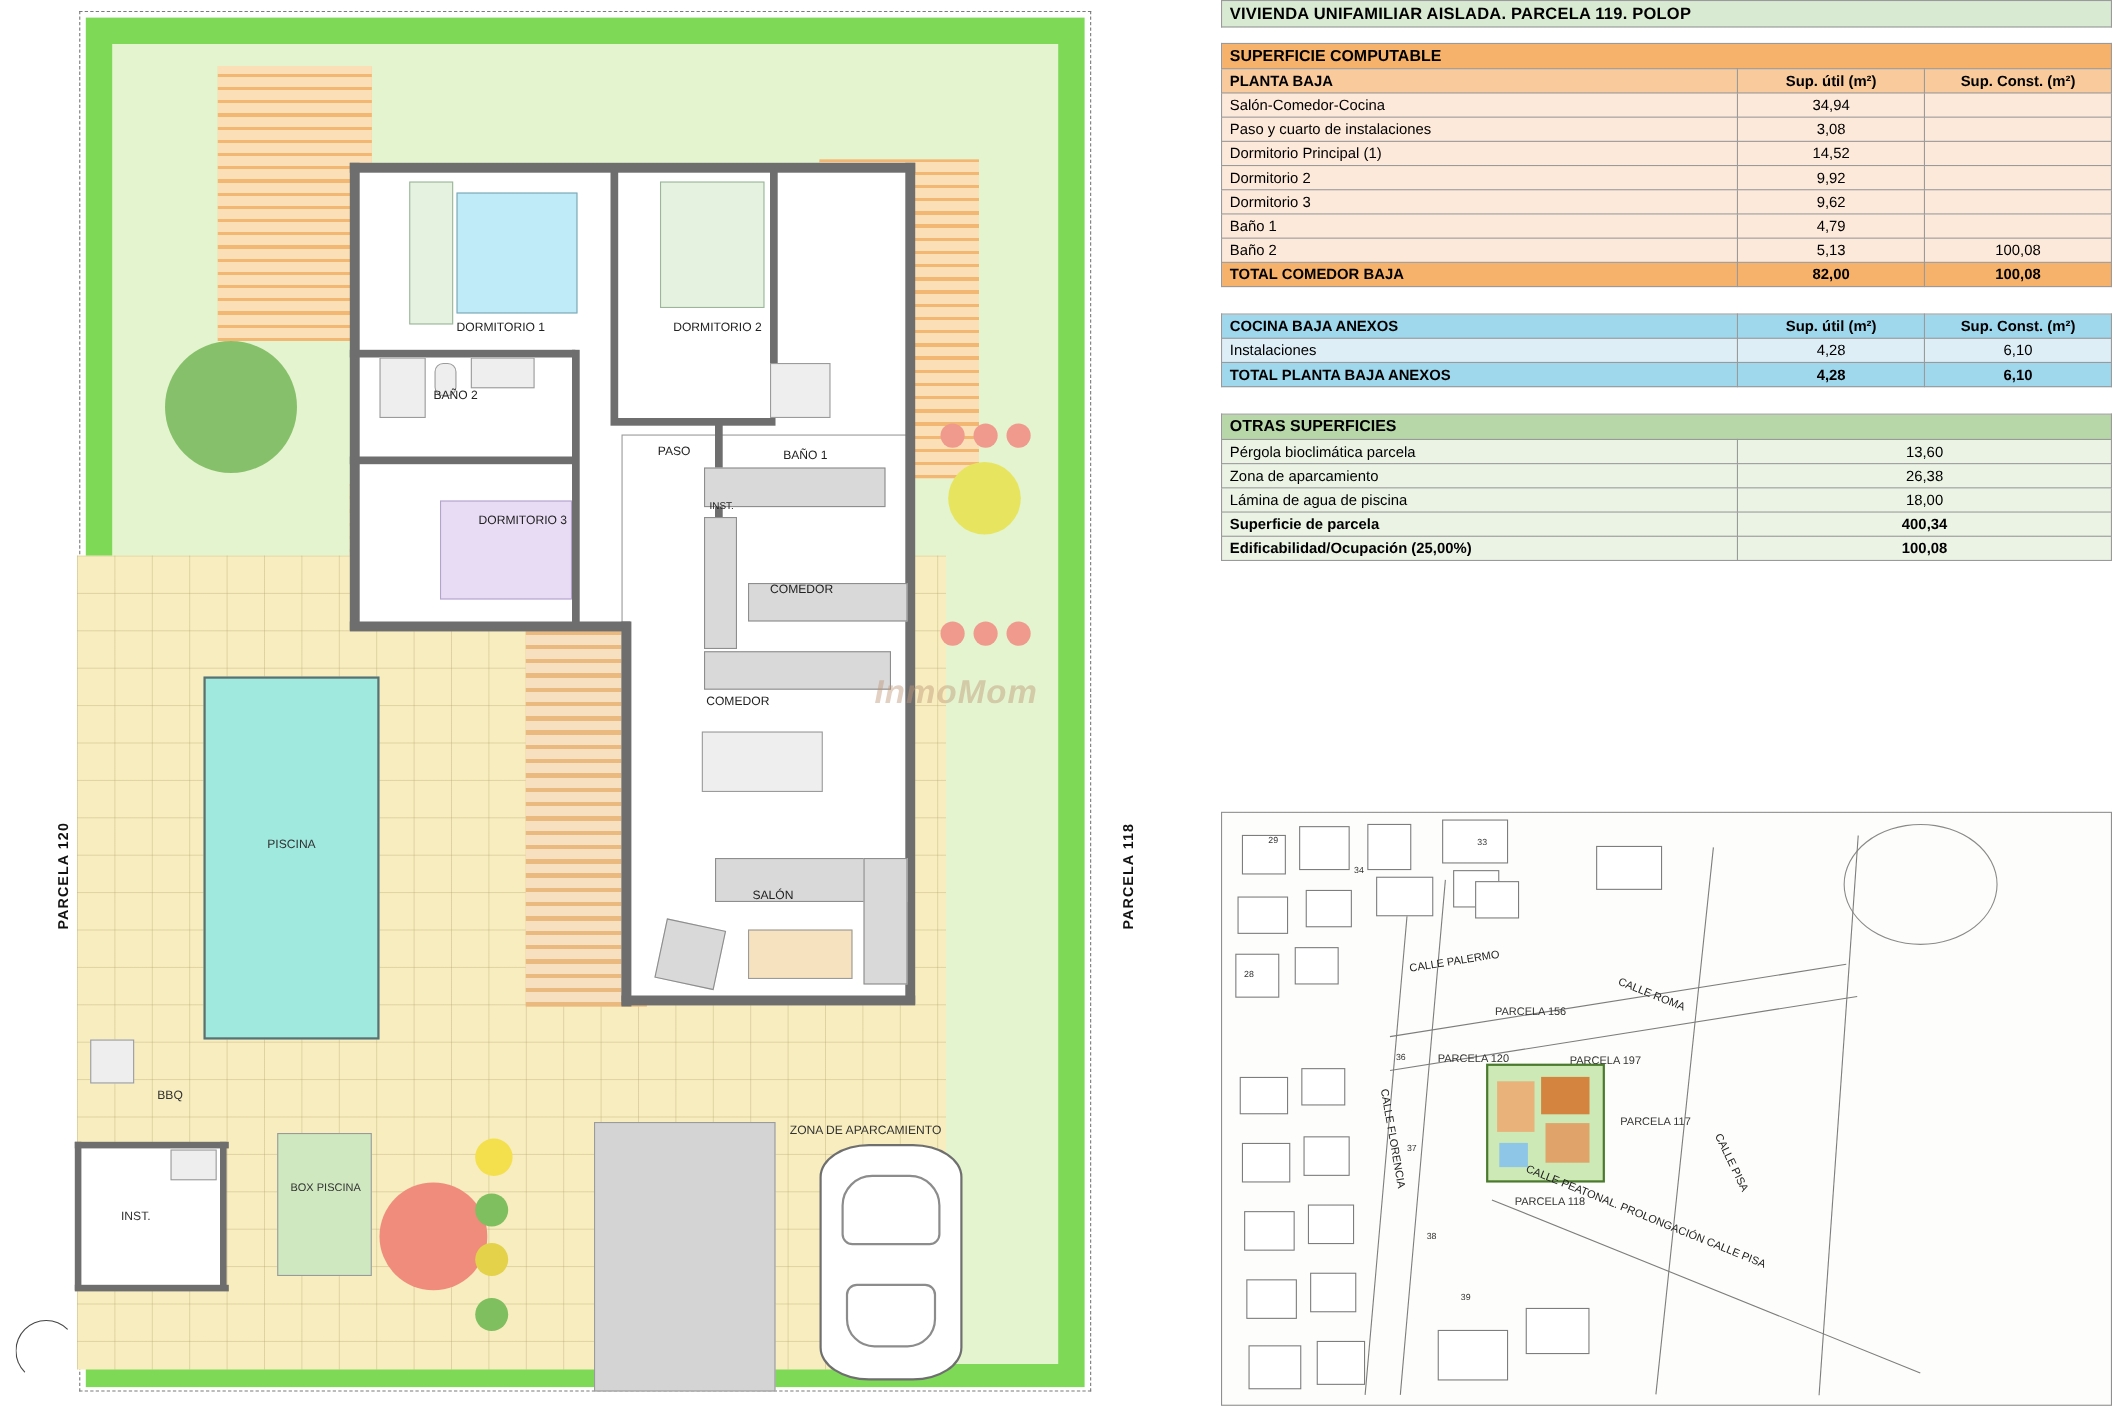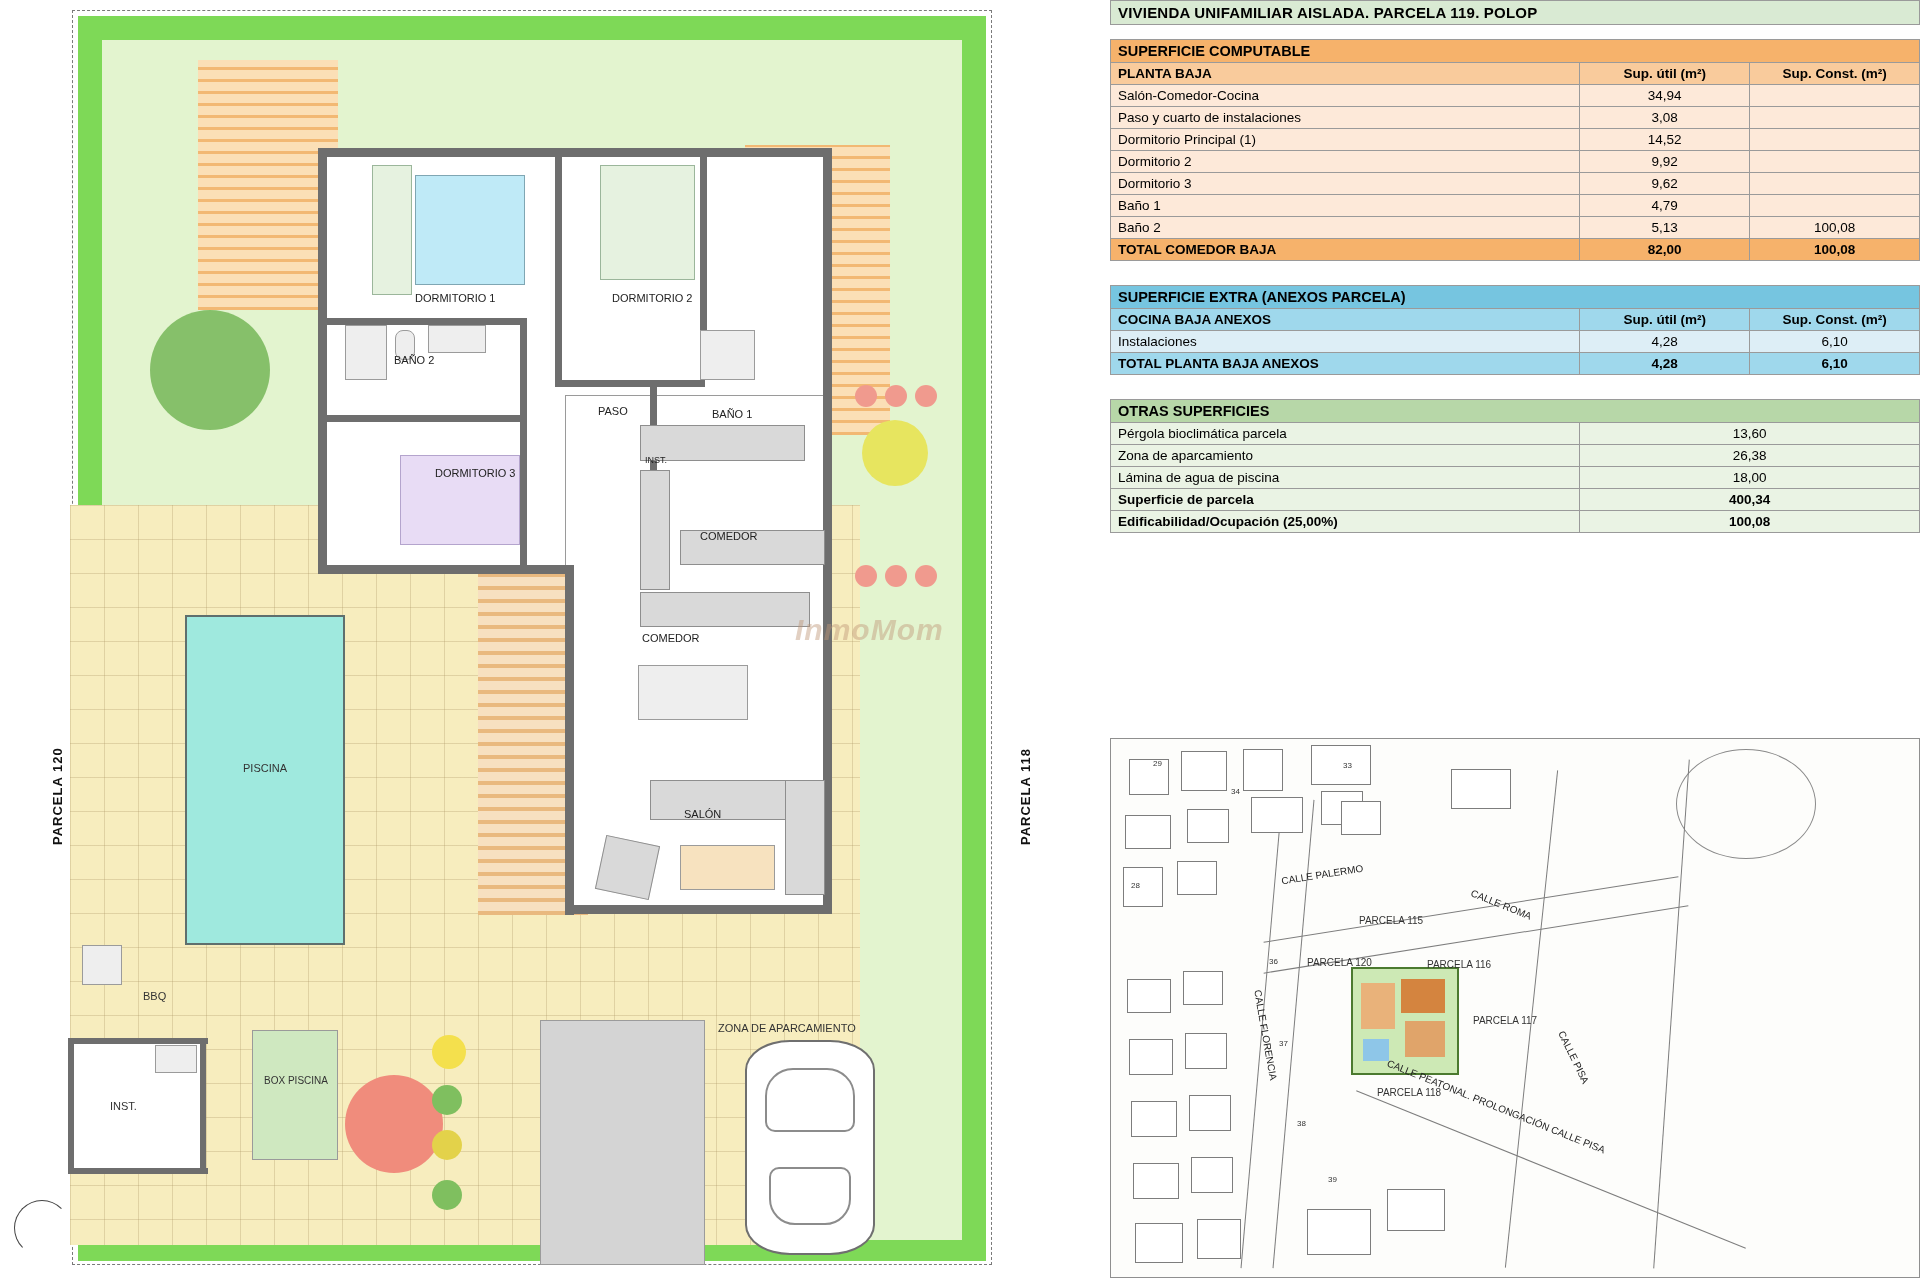--- a/index.html
+++ b/index.html
@@ -261,23 +261,20 @@
       <td class="num">82,00</td>
       <td class="num">100,08</td>
     </tr>
   </tbody>
     </table>
 
   <div class="spacer" style="height:24px;"></div>
 
   <table class="t">
     <tbody>
-        <tr class="sec-blue">
-          <td colspan="3">SUPERFICIE EXTRA (ANEXOS PARCELA)</td>
-        </tr>
     <tr class="hdr-blue">
       <td class="l" style="width:58%">COCINA BAJA ANEXOS</td>
       <td style="width:21%">Sup. útil (m²)</td>
       <td style="width:21%">Sup. Const. (m²)</td>
     </tr>
     <tr class="row-blue">
       <td>Instalaciones</td>
       <td class="num">4,28</td>
       <td class="num">6,10</td>
     </tr>
@@ -362,23 +359,23 @@
     <i style="left:52px;top:52px;width:40px;height:36px;background:#e0a46a;"></i>
     <i style="left:10px;top:70px;width:26px;height:22px;background:#8ec6e8;"></i>
   </div>
 
   <div class="street" style="left:170px;top:130px;transform:rotate(-9deg);">CALLE PALERMO</div>
   <div class="street" style="left:358px;top:160px;transform:rotate(22deg);">CALLE ROMA</div>
   <div class="street" style="left:152px;top:250px;transform:rotate(80deg);transform-origin:left top;">CALLE FLORENCIA</div>
   <div class="street" style="left:455px;top:290px;transform:rotate(64deg);transform-origin:left top;">CALLE PISA</div>
   <div class="street" style="left:268px;top:362px;transform:rotate(22deg);">CALLE PEATONAL. PROLONGACIÓN CALLE PISA</div>
 
-  <div class="mini" style="left:248px;top:176px;font-size:10px;">PARCELA 115</div>
+  <div class="mini" style="left:248px;top:176px;font-size:10px;">PARCELA 156</div>
   <div class="mini" style="left:196px;top:218px;font-size:10px;">PARCELA 120</div>
-  <div class="mini" style="left:316px;top:220px;font-size:10px;">PARCELA 116</div>
+  <div class="mini" style="left:316px;top:220px;font-size:10px;">PARCELA 197</div>
   <div class="mini" style="left:362px;top:276px;font-size:10px;">PARCELA 117</div>
   <div class="mini" style="left:266px;top:348px;font-size:10px;">PARCELA 118</div>
 
   <div class="mini" style="left:42px;top:20px;">29</div>
   <div class="mini" style="left:20px;top:142px;">28</div>
   <div class="mini" style="left:158px;top:218px;">36</div>
   <div class="mini" style="left:168px;top:300px;">37</div>
   <div class="mini" style="left:186px;top:380px;">38</div>
   <div class="mini" style="left:196px;top:436px;margin-left:21px;">39</div>
   <div class="mini" style="left:120px;top:48px;">34</div>

